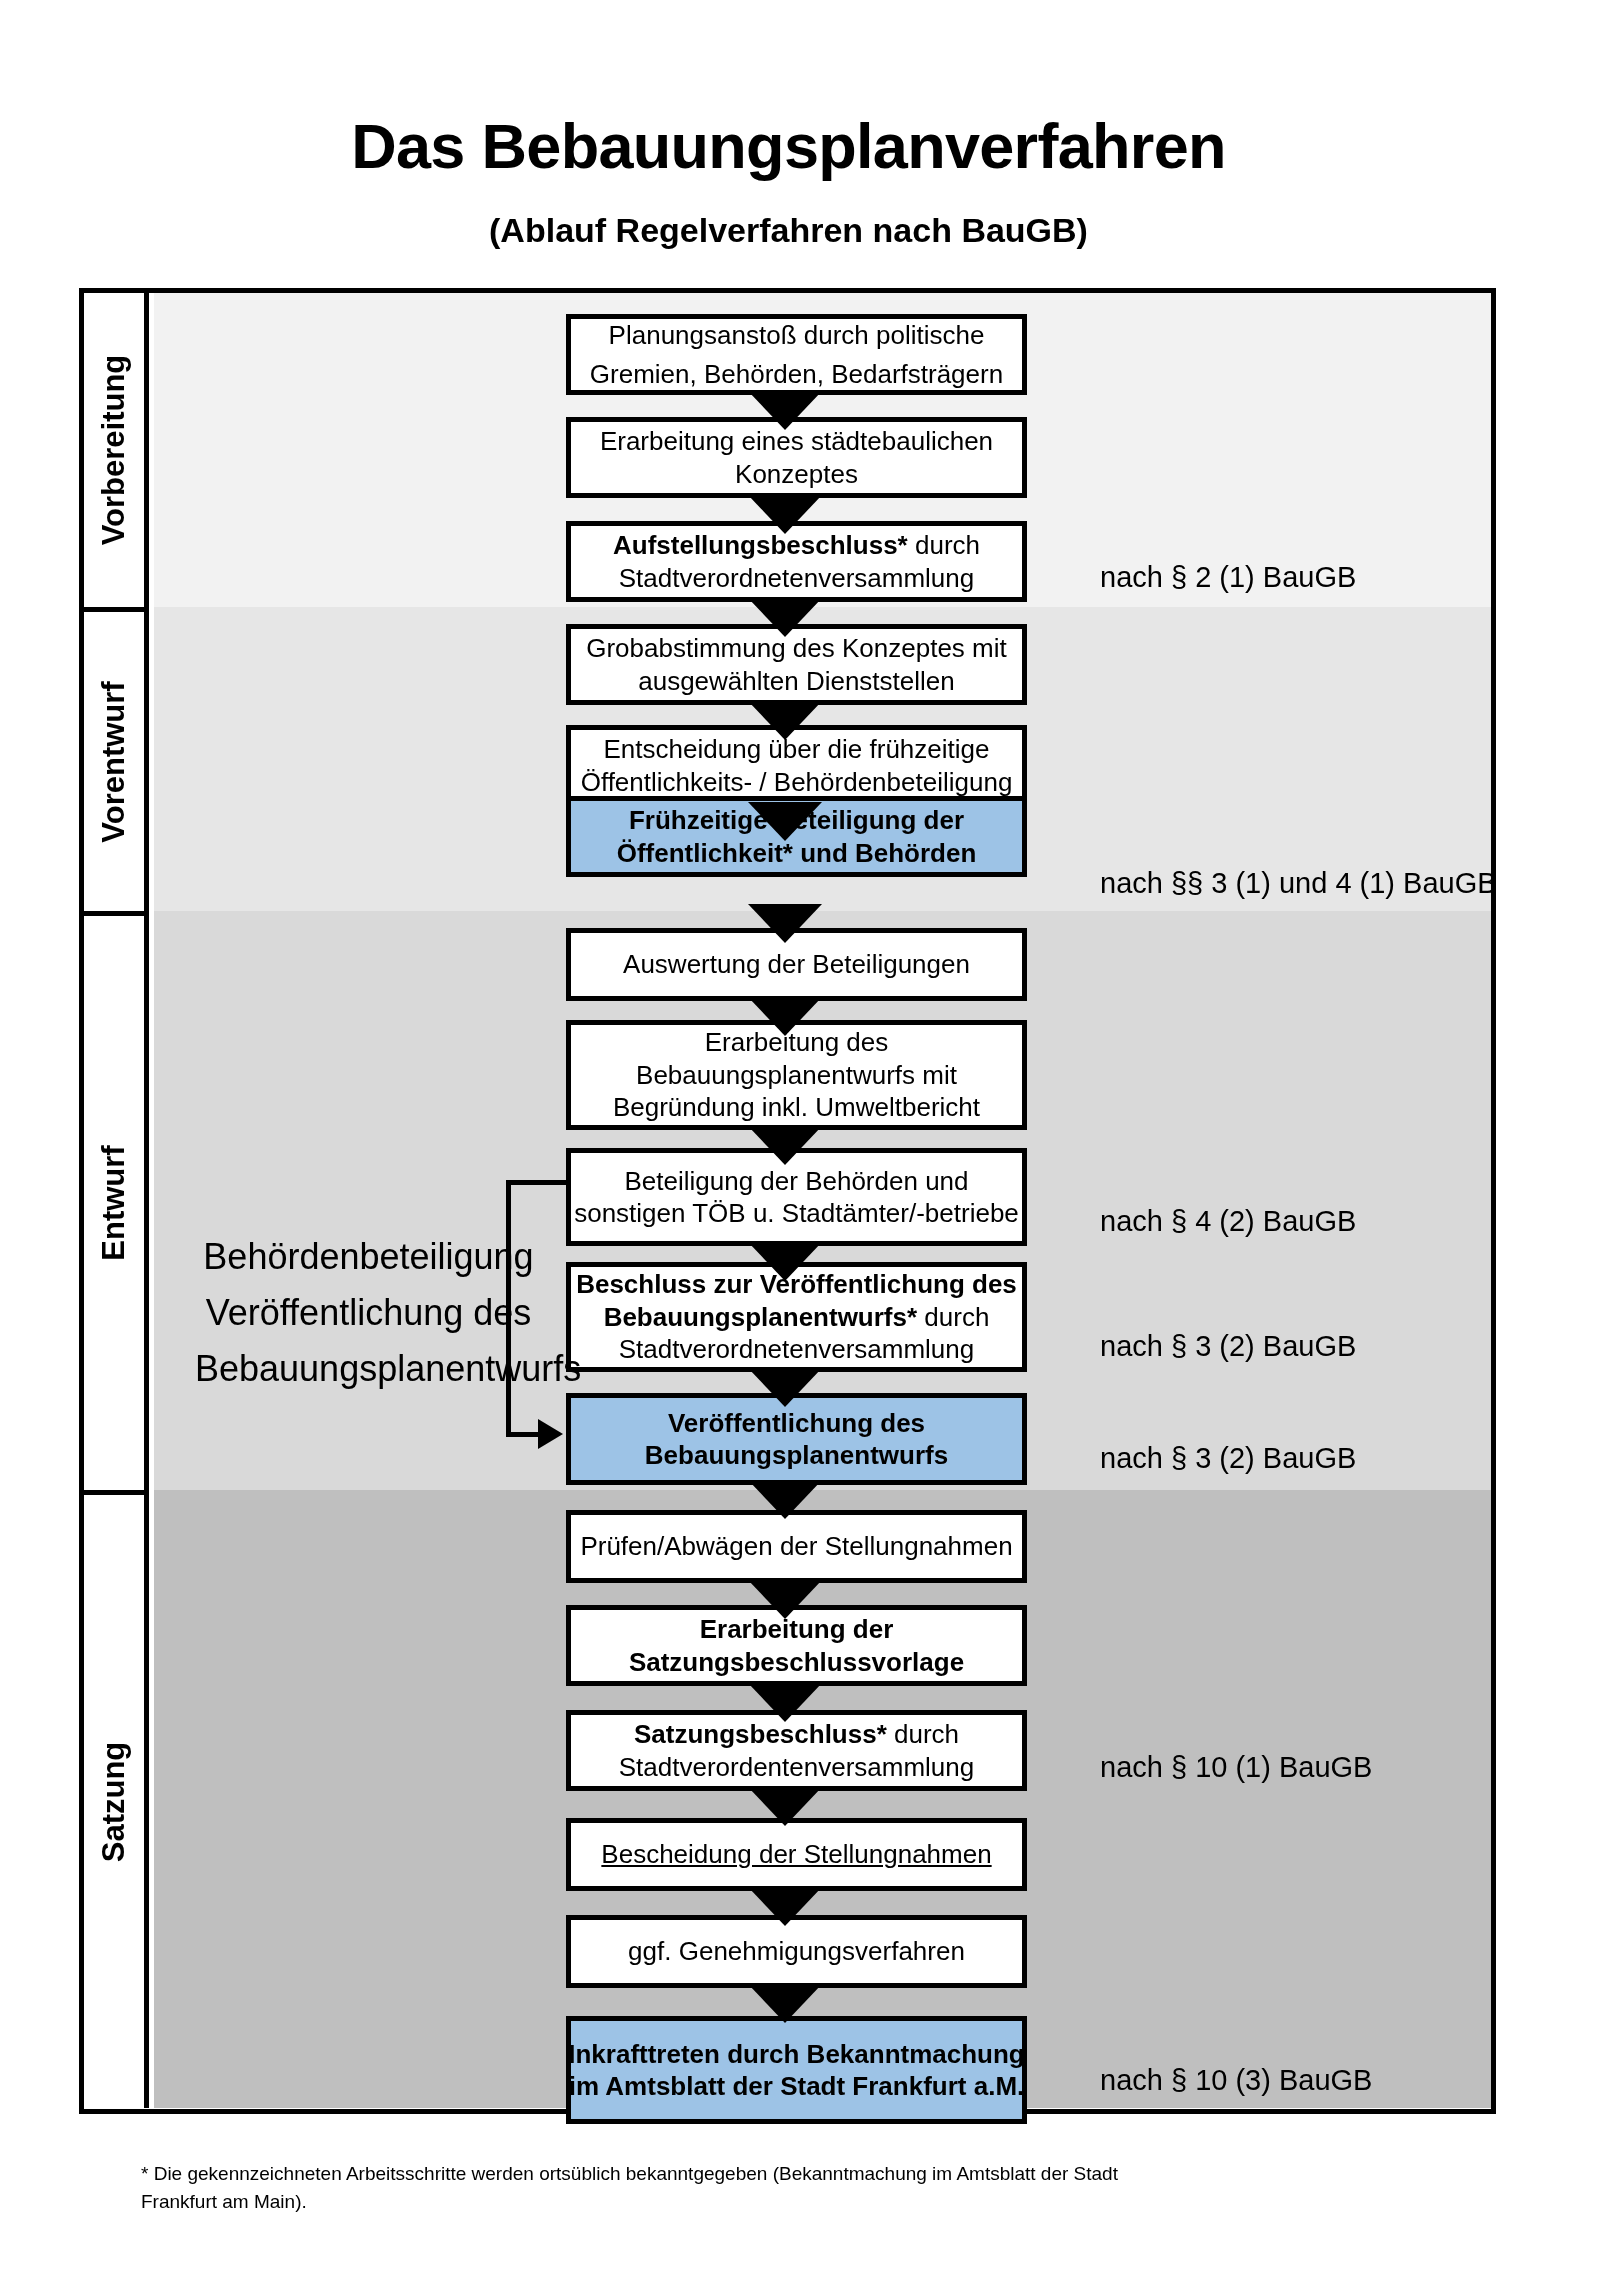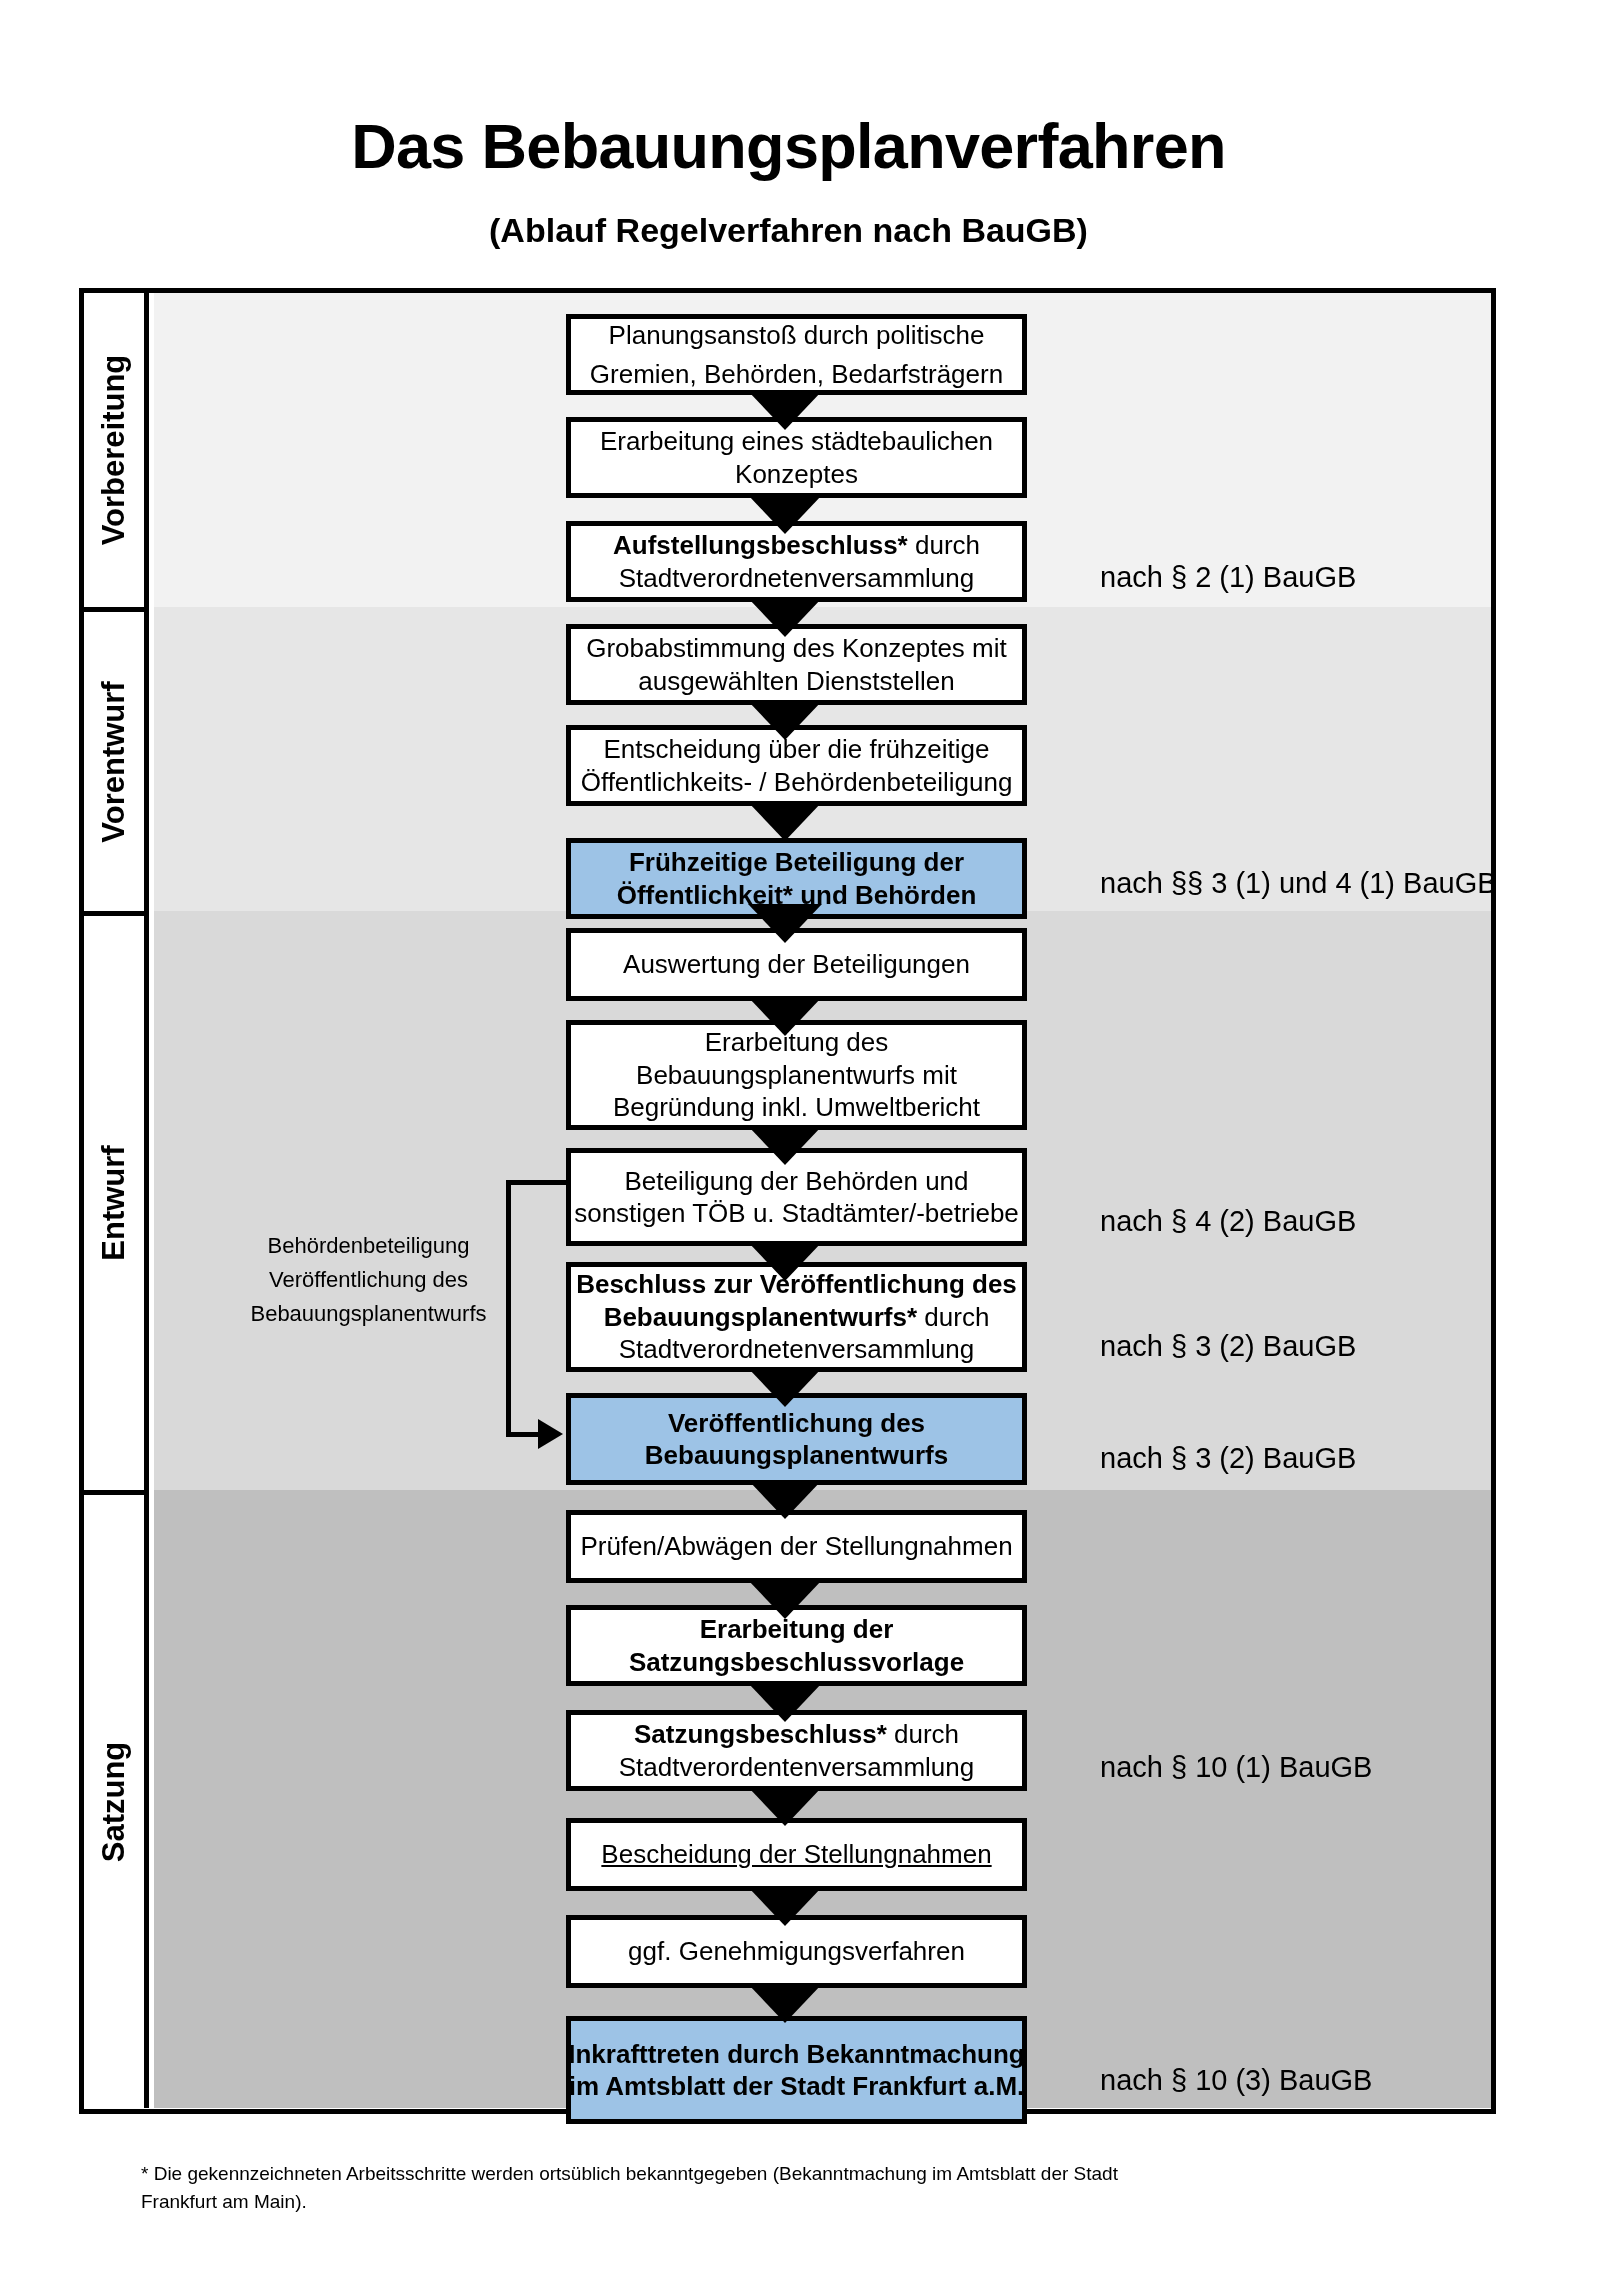--- a/index.html
+++ b/index.html
@@ -25,40 +25,40 @@
   .band2{height:304px;background:#E6E6E6;}
   .band3{height:579px;background:#D9D9D9;}
   .band4{height:618px;background:#BFBFBF;}
   
   .fbox{position:absolute;left:482px;width:461px;background:#fff;border:5.2px solid #000;
         box-sizing:border-box;display:flex;flex-direction:column;align-items:center;
         justify-content:center;text-align:center;font-size:26px;line-height:1.25;}
   .fbox div{white-space:nowrap;}
   .fbox.hl{background:#9DC3E6;font-weight:bold;}
   .b1{top:21px;height:81px;justify-content:space-between;}   .b2{top:124px;height:81px;}  .b3{top:228px;height:81px;}
-  .b4{top:331px;height:81px;}  .b5{top:432px;height:81px;}  .b6{top:545px;height:81px;}
+  .b4{top:331px;height:81px;}  .b5{top:432px;height:81px;}  .b6{top:503px;height:81px;}
   .b7{top:635px;height:73px;}  .b8{top:727px;height:110px;} .b9{top:855px;height:98px;}
   .b10{top:969px;height:110px;}.b11{top:1100px;height:92px;}.b12{top:1217px;height:73px;}
   .b13{top:1312px;height:81px;font-weight:bold;}.b14{top:1417px;height:81px;}.b15{top:1525px;height:73px;text-decoration:underline;}
   .b16{top:1622px;height:73px;}.b17{top:1723px;height:108px;}
   
   .arr{position:absolute;left:664px;width:0;height:0;
        border-left:37px solid transparent;border-right:37px solid transparent;
        border-top:39px solid #000;}
   .ar1{top:98px;} .ar2{top:202px;} .ar3{top:305px;} .ar4{top:408px;}
   .ar5{top:509px;} .ar6{top:611px;} .ar7{top:704px;} .ar8{top:833px;}
   .ar9{top:949px;} .ar10{top:1075px;} .ar11{top:1187px;} .ar12{top:1287px;}
   .ar13{top:1390px;} .ar14{top:1494px;} .ar15{top:1594px;} .ar16{top:1691px;}
   
   .ann{position:absolute;left:1016px;font-size:29px;white-space:nowrap;}
   .an1{top:268px;} .an2{top:574px;} .an3{top:912px;} .an4{top:1037px;}
   .an5{top:1149px;} .an6{top:1458px;} .an7{top:1771px;}
   
   .sidenote{position:absolute;left:111px;top:936px;width:347px;text-align:center;
-            font-size:22px;line-height:1.55;}
+            font-size:36px;line-height:1.55;}
   .conn{position:absolute;background:#000;}
   .conn-h-top{left:422px;top:887px;width:60px;height:4.6px;}
   .conn-v{left:422px;top:887px;width:4.6px;height:257px;}
   .conn-h-bot{left:422px;top:1139px;width:34px;height:4.6px;}
   .conn-head{position:absolute;left:454px;top:1126px;width:0;height:0;
              border-top:15px solid transparent;border-bottom:15px solid transparent;
              border-left:25px solid #000;}
   
   .footnote{position:absolute;left:141px;top:2160px;width:1361px;font-size:19px;line-height:1.45;}
   b{font-weight:bold;}

